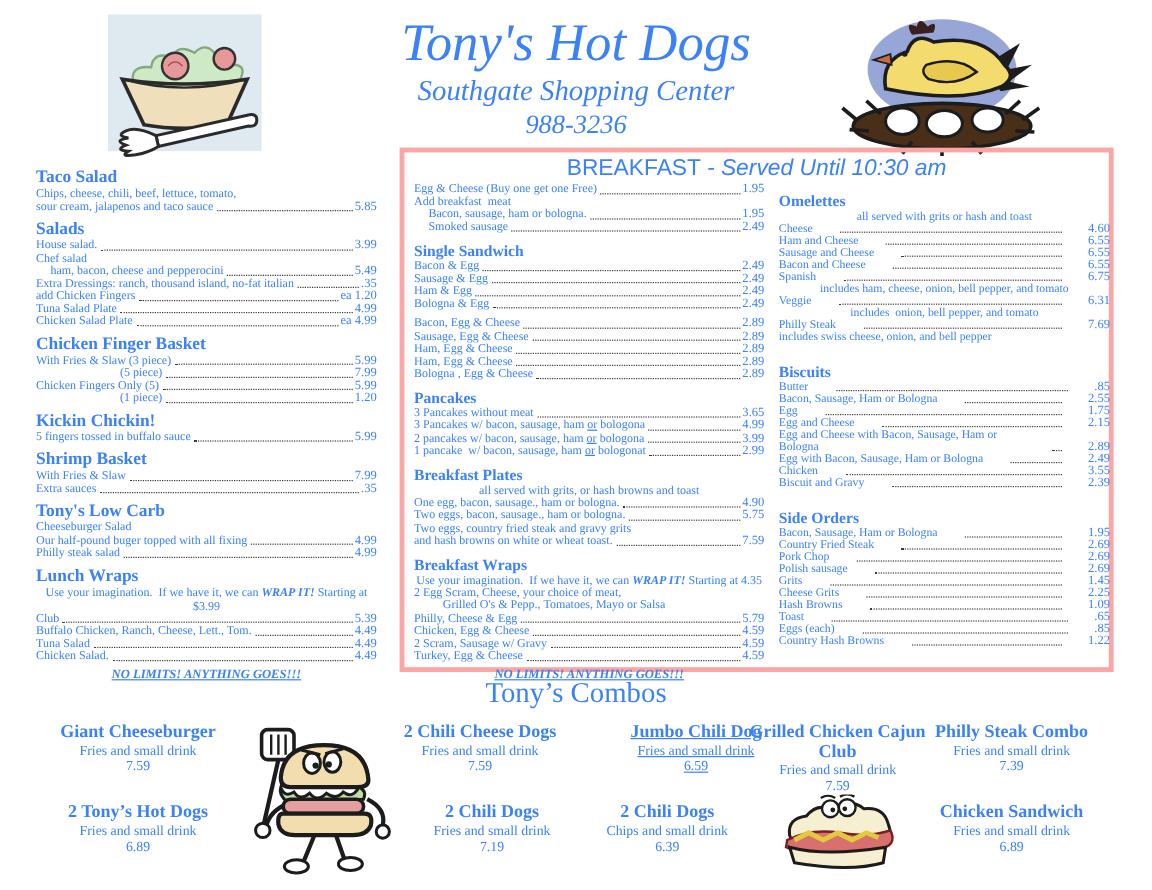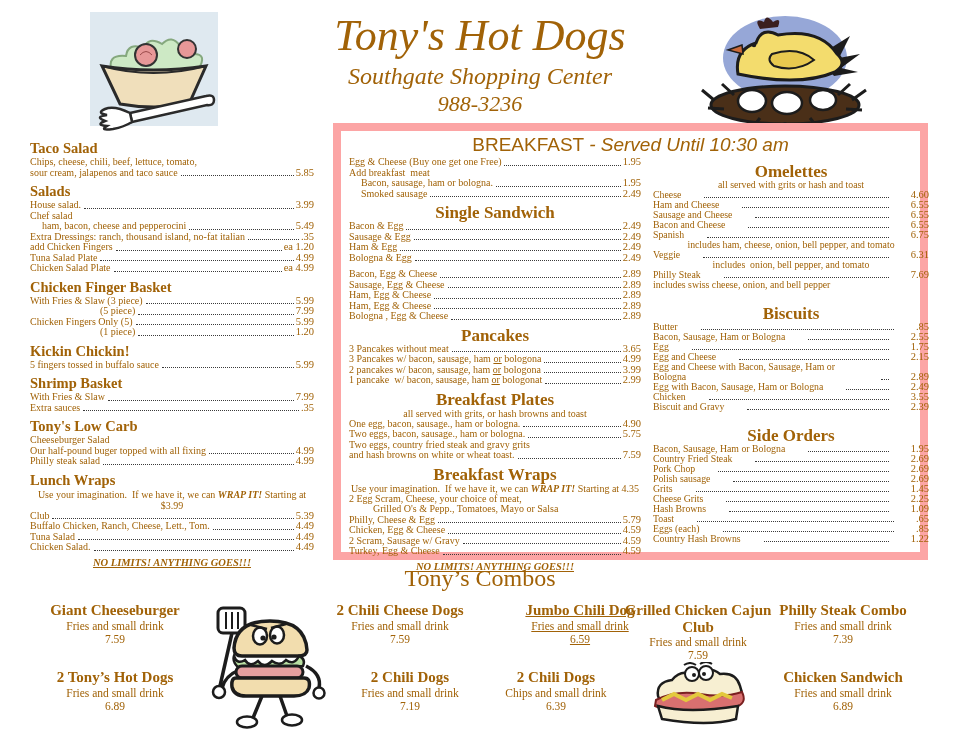--- a/index.html
+++ b/index.html
@@ -1,17 +1,17 @@
 <!DOCTYPE html>
 <html><head>
 <meta charset="utf-8">
 <style>
   html,body{margin:0;padding:0;background:#888;}
   #page{position:relative;width:960px;height:742px;background:#ffffff;
-        font-family:"Liberation Serif",serif;color:#a16207;overflow:hidden;}
+        font-family:"Liberation Serif",serif;color:#3b82f6;overflow:hidden;}
 
   
   .title-block{position:absolute;left:230px;top:12px;width:500px;text-align:center;}
   .main-title{font-size:44px;font-style:italic;line-height:48px;}
   .sub-title{font-size:24px;font-style:italic;line-height:28px;margin-top:2px;}
   .phone{font-size:22px;font-style:italic;line-height:25px;margin-top:1px;}
 
   svg.illu{position:absolute;}
   #salad-svg{left:82px;top:10px;width:144px;height:126px;}
   #hen-svg{left:700px;top:10px;width:170px;height:120px;}
@@ -34,27 +34,27 @@
   .footer-note{font-weight:bold;font-style:italic;text-decoration:underline;
                text-align:center;font-size:10.5px;line-height:13px;margin-top:3px;}
   .gap{height:6px;}
 
   
   .left-menu{position:absolute;left:30px;top:141px;width:284px;}
   .left-menu .section{margin-bottom:6px;}
 
   
   .bf-box{position:absolute;left:333px;top:123px;width:595px;height:437px;
-          border:8px solid #fca5a5;box-sizing:border-box;}
+          border:4px solid #fca5a5;box-sizing:border-box;}
   .bf-header{text-align:center;font-family:"Liberation Sans",sans-serif;
              font-size:19px;line-height:22px;padding-top:3px;}
   .bf-header .it{font-style:italic;margin-left:5px;}
   .bf-left{position:absolute;left:8px;top:26px;width:292px;}
   .bf-right{position:absolute;left:312px;top:30px;width:276px;}
-  .bf-box .sec-title{text-align:center;font-size:17px;line-height:15px;margin:3px 0 1px;}
+  .bf-box .sec-title{text-align:left;font-size:13px;line-height:15px;margin:3px 0 1px;}
   .bf-left .section{margin-bottom:6px;}
   .bf-right .section{margin-bottom:16px;}
   .bf-right .mi{font-size:9.8px;line-height:10px;gap:20px;}
   .bf-right .note{font-size:9.8px;line-height:10px;}
 
   
   .combos-title{position:absolute;left:0;top:565px;width:960px;text-align:center;
                 font-size:24px;font-weight:normal;line-height:26px;}
   .combo{position:absolute;text-align:center;}
   .cname{font-weight:bold;font-size:15px;line-height:16.5px;}

